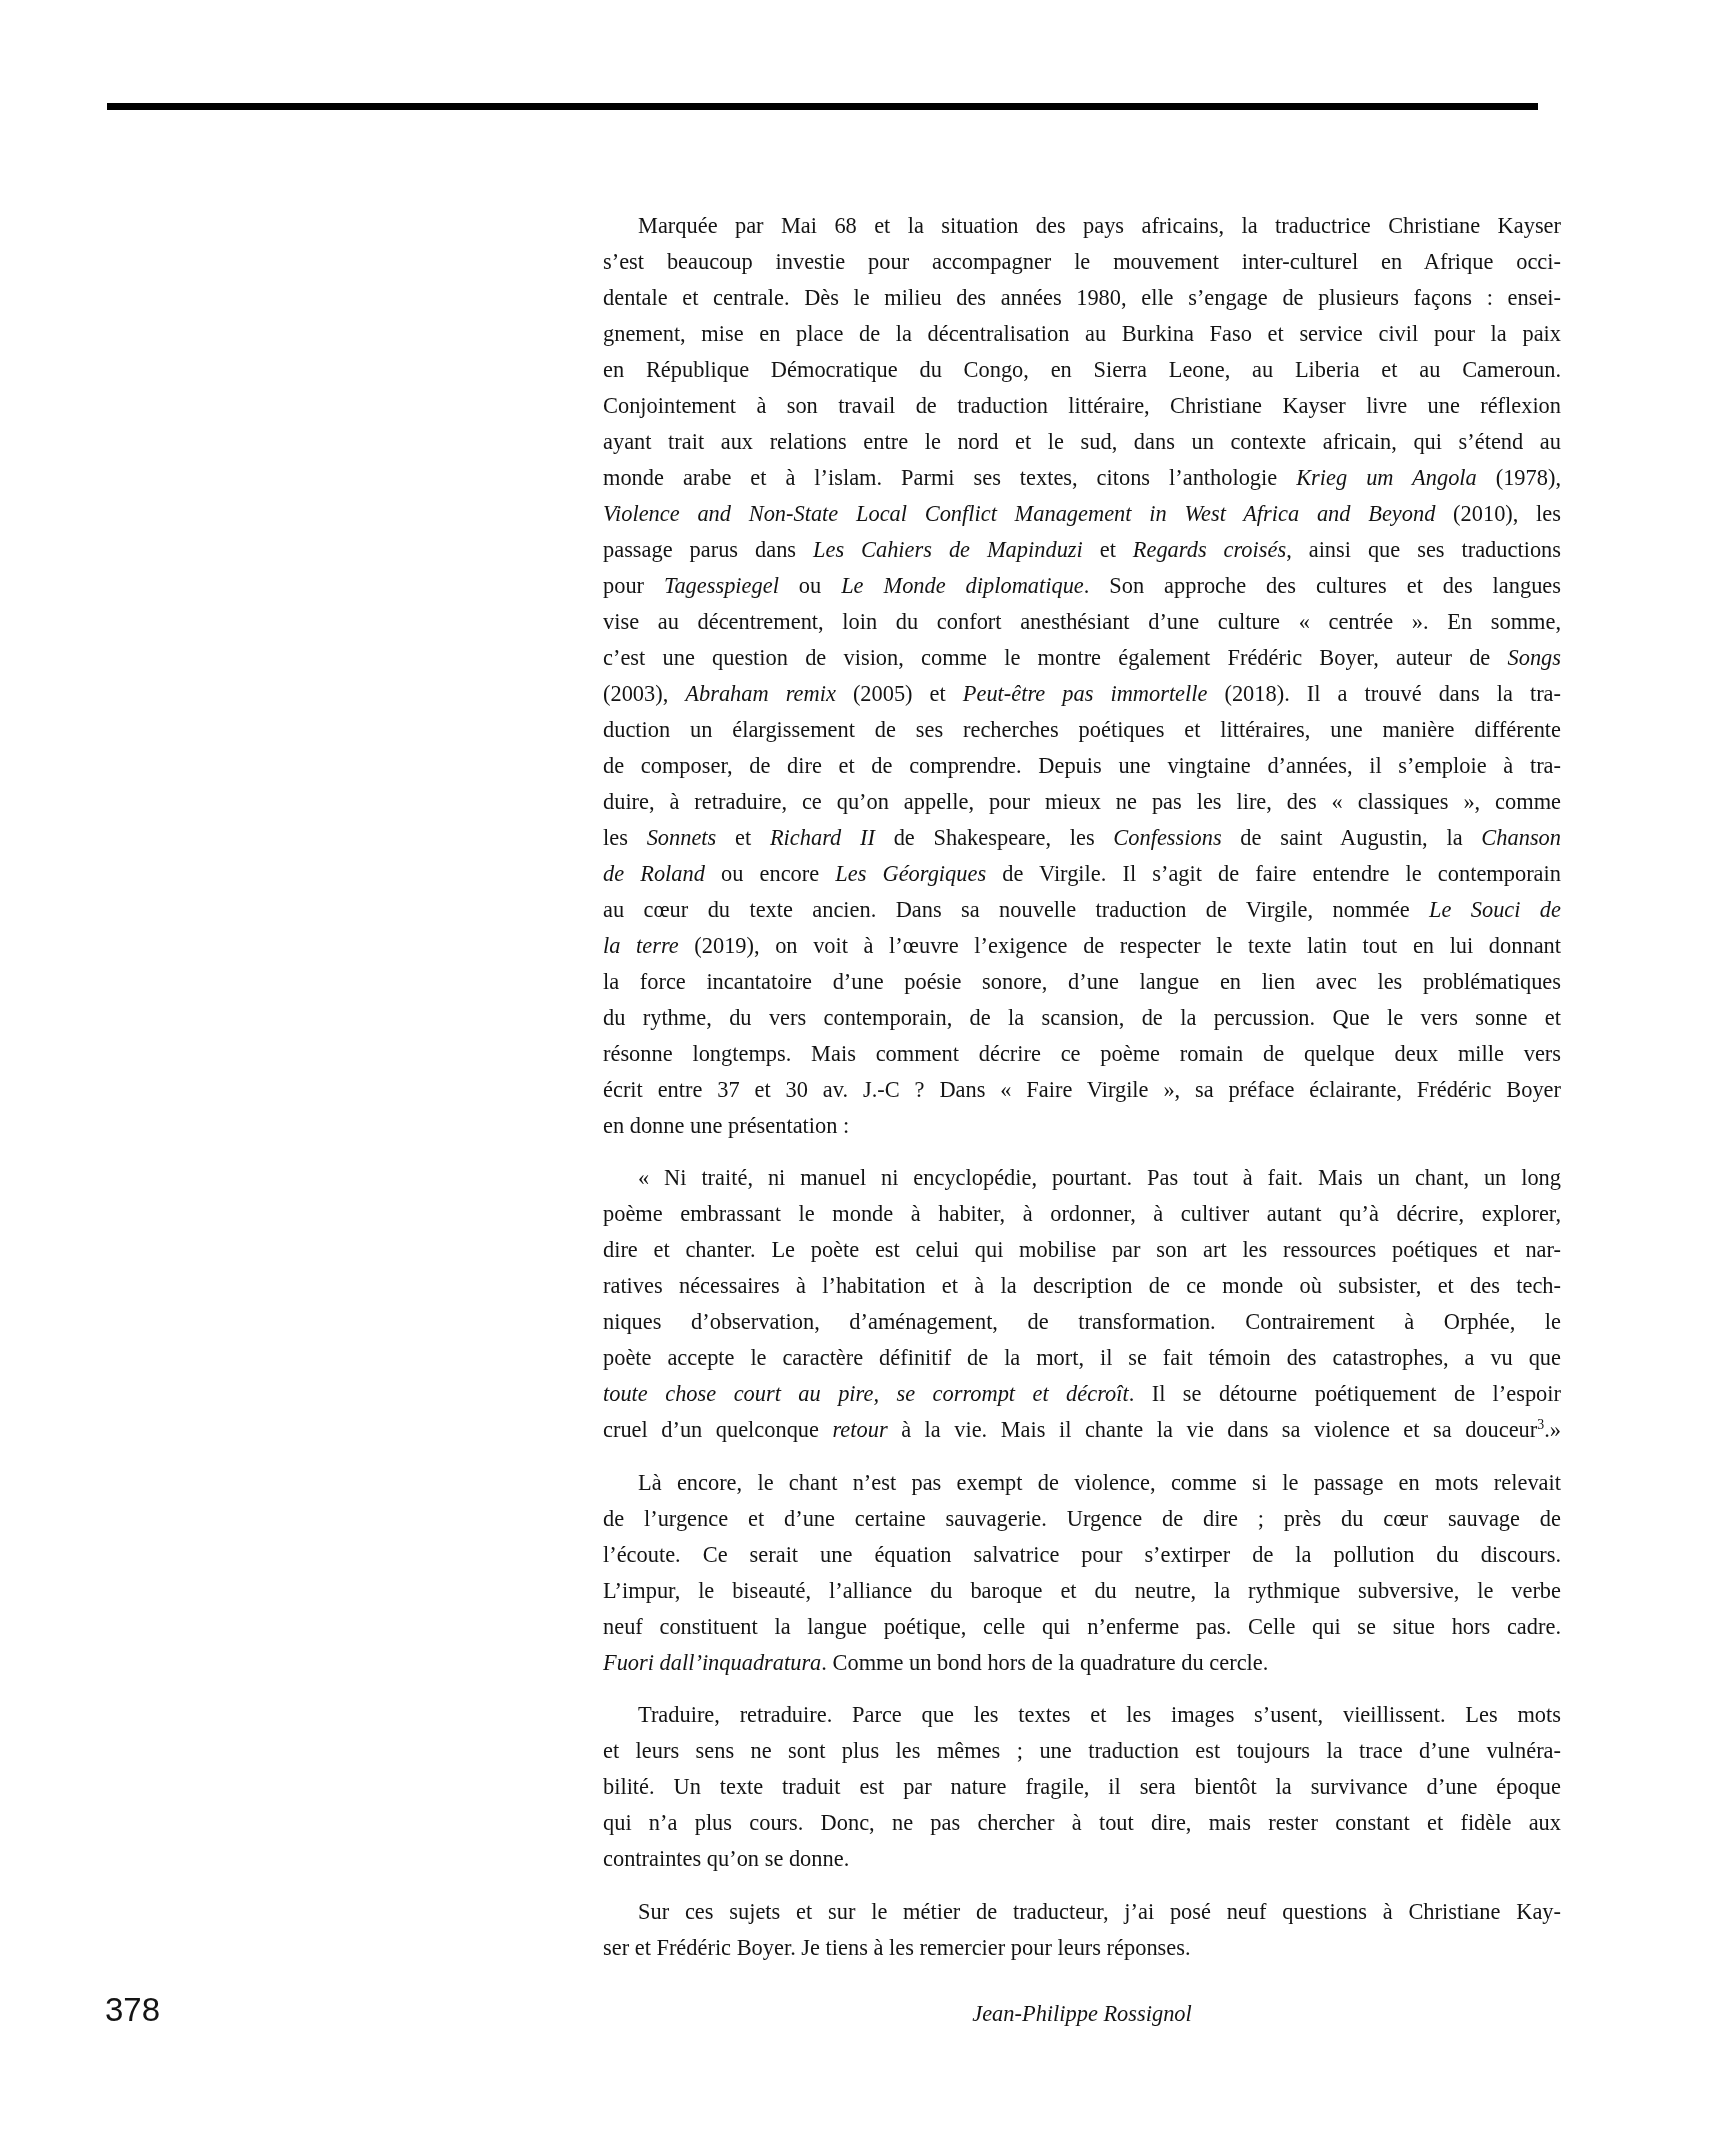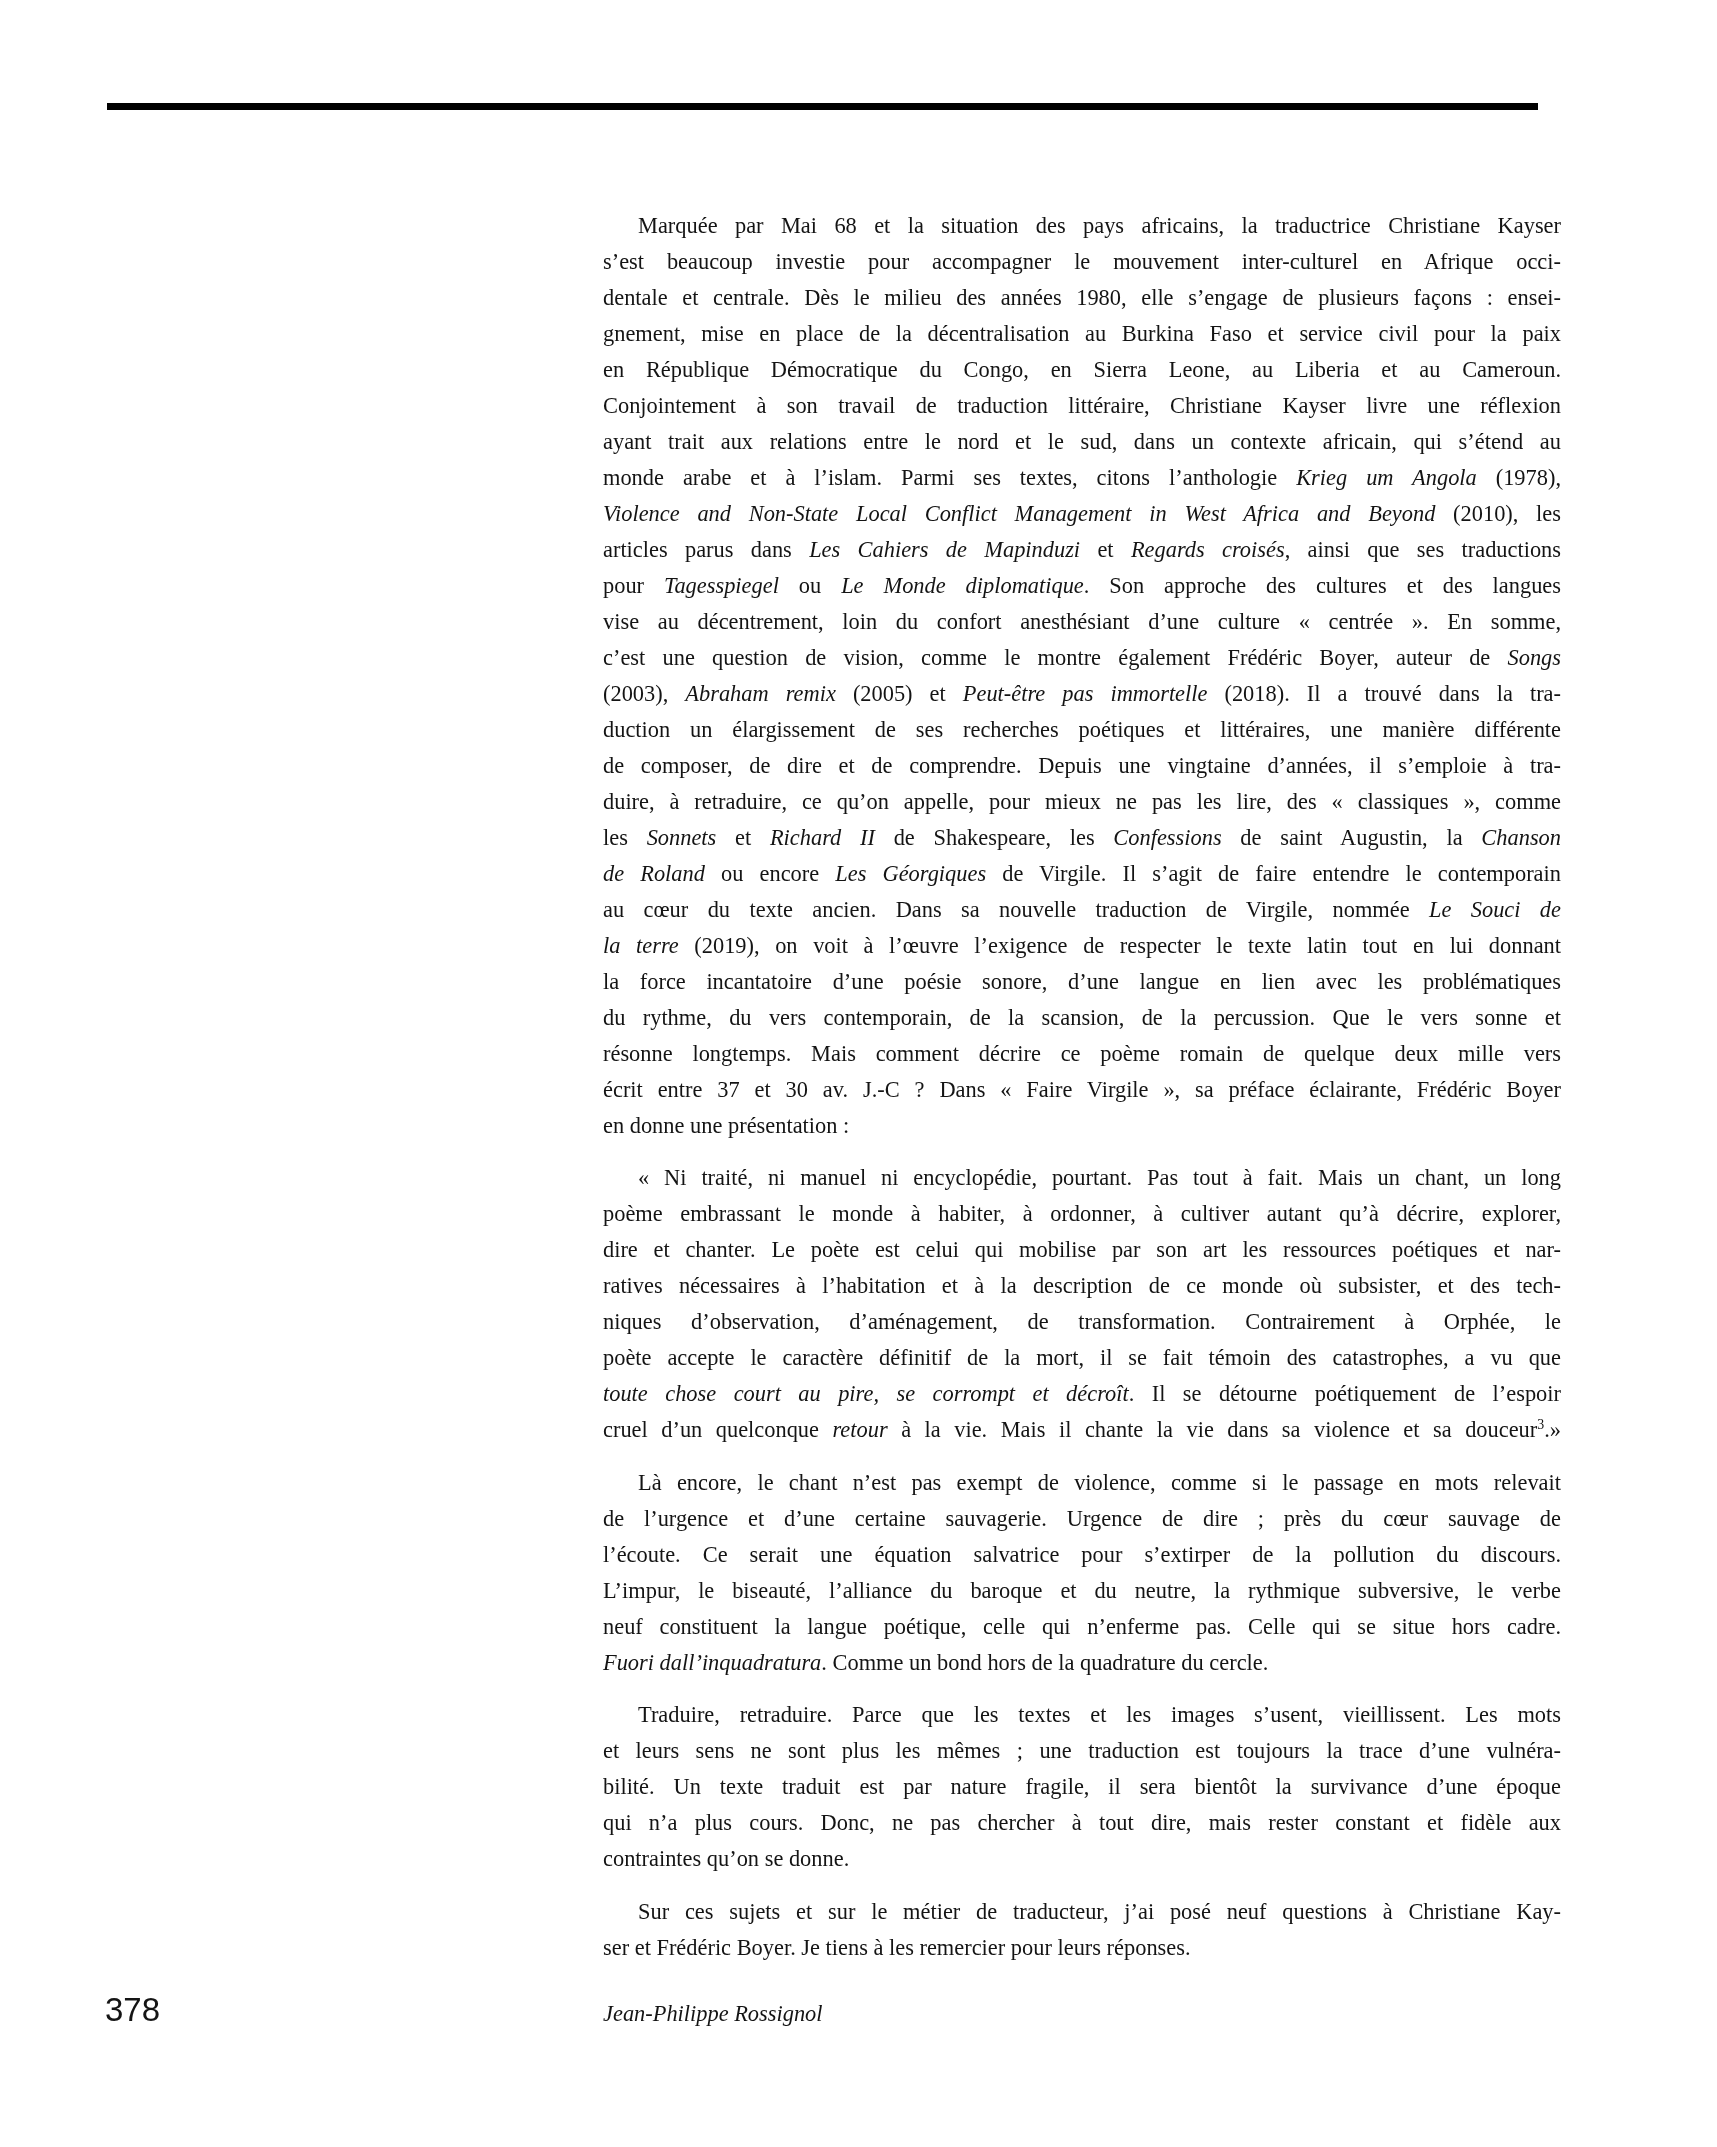--- a/index.html
+++ b/index.html
@@ -39,21 +39,21 @@
   .line.lastline { text-align-last: left; }
   .line.indent { padding-left: 35px; }
   .line i { font-style: italic; }
   .line sup {
     font-size: 0.62em;
     vertical-align: super;
     line-height: 0;
   }
   .signature {
     margin-top: 30px;
-    text-align: left;
+    text-align: center;
     font-style: italic;
     line-height: 36px;
   }
   .page-number {
     position: absolute;
     left: 105px;
     top: 1996px;
     font-family: "Liberation Sans", sans-serif;
     font-size: 33px;
     line-height: 27.4px;
@@ -71,21 +71,21 @@
         <div class="para">
           <div class="line indent"><span>Marquée par Mai 68 et la situation des pays africains, la traductrice Christiane Kayser</span></div>
           <div class="line"><span>s’est beaucoup investie pour accompagner le mouvement inter-culturel en Afrique occi-</span></div>
           <div class="line"><span>dentale et centrale. Dès le milieu des années 1980, elle s’engage de plusieurs façons&nbsp;: ensei-</span></div>
           <div class="line"><span>gnement, mise en place de la décentralisation au Burkina Faso et service civil pour la paix</span></div>
           <div class="line"><span>en République Démocratique du Congo, en Sierra Leone, au Liberia et au Cameroun.</span></div>
           <div class="line"><span>Conjointement à son travail de traduction littéraire, Christiane Kayser livre une réflexion</span></div>
           <div class="line"><span>ayant trait aux relations entre le nord et le sud, dans un contexte africain, qui s’étend au</span></div>
           <div class="line"><span>monde arabe et à l’islam. Parmi ses textes, citons l’anthologie </span><i>Krieg um Angola</i><span> (1978),</span></div>
           <div class="line"><i>Violence and Non-State Local Conflict Management in West Africa and Beyond</i><span> (2010), les</span></div>
-          <div class="line"><span>articles parus dans </span><i>Les Cahiers de Mapinduzi</i><span> et </span><i>Regards croisés</i><span>, ainsi que ses traductions</span></div>
+          <div class="line"><span>passage parus dans </span><i>Les Cahiers de Mapinduzi</i><span> et </span><i>Regards croisés</i><span>, ainsi que ses traductions</span></div>
           <div class="line"><span>pour </span><i>Tagesspiegel</i><span> ou </span><i>Le Monde diplomatique</i><span>. Son approche des cultures et des langues</span></div>
           <div class="line"><span>vise au décentrement, loin du confort anesthésiant d’une culture «&nbsp;centrée&nbsp;». En somme,</span></div>
           <div class="line"><span>c’est une question de vision, comme le montre également Frédéric Boyer, auteur de </span><i>Songs</i></div>
           <div class="line"><span>(2003), </span><i>Abraham remix</i><span> (2005) et </span><i>Peut-être pas immortelle</i><span> (2018). Il a trouvé dans la tra-</span></div>
           <div class="line"><span>duction un élargissement de ses recherches poétiques et littéraires, une manière différente</span></div>
           <div class="line"><span>de composer, de dire et de comprendre. Depuis une vingtaine d’années, il s’emploie à tra-</span></div>
           <div class="line"><span>duire, à retraduire, ce qu’on appelle, pour mieux ne pas les lire, des «&nbsp;classiques&nbsp;», comme</span></div>
           <div class="line"><span>les </span><i>Sonnets</i><span> et </span><i>Richard II</i><span> de Shakespeare, les </span><i>Confessions</i><span> de saint Augustin, la </span><i>Chanson</i></div>
           <div class="line"><i>de Roland</i><span> ou encore </span><i>Les Géorgiques</i><span> de Virgile. Il s’agit de faire entendre le contemporain</span></div>
           <div class="line"><span>au cœur du texte ancien. Dans sa nouvelle traduction de Virgile, nommée </span><i>Le Souci de</i></div>

